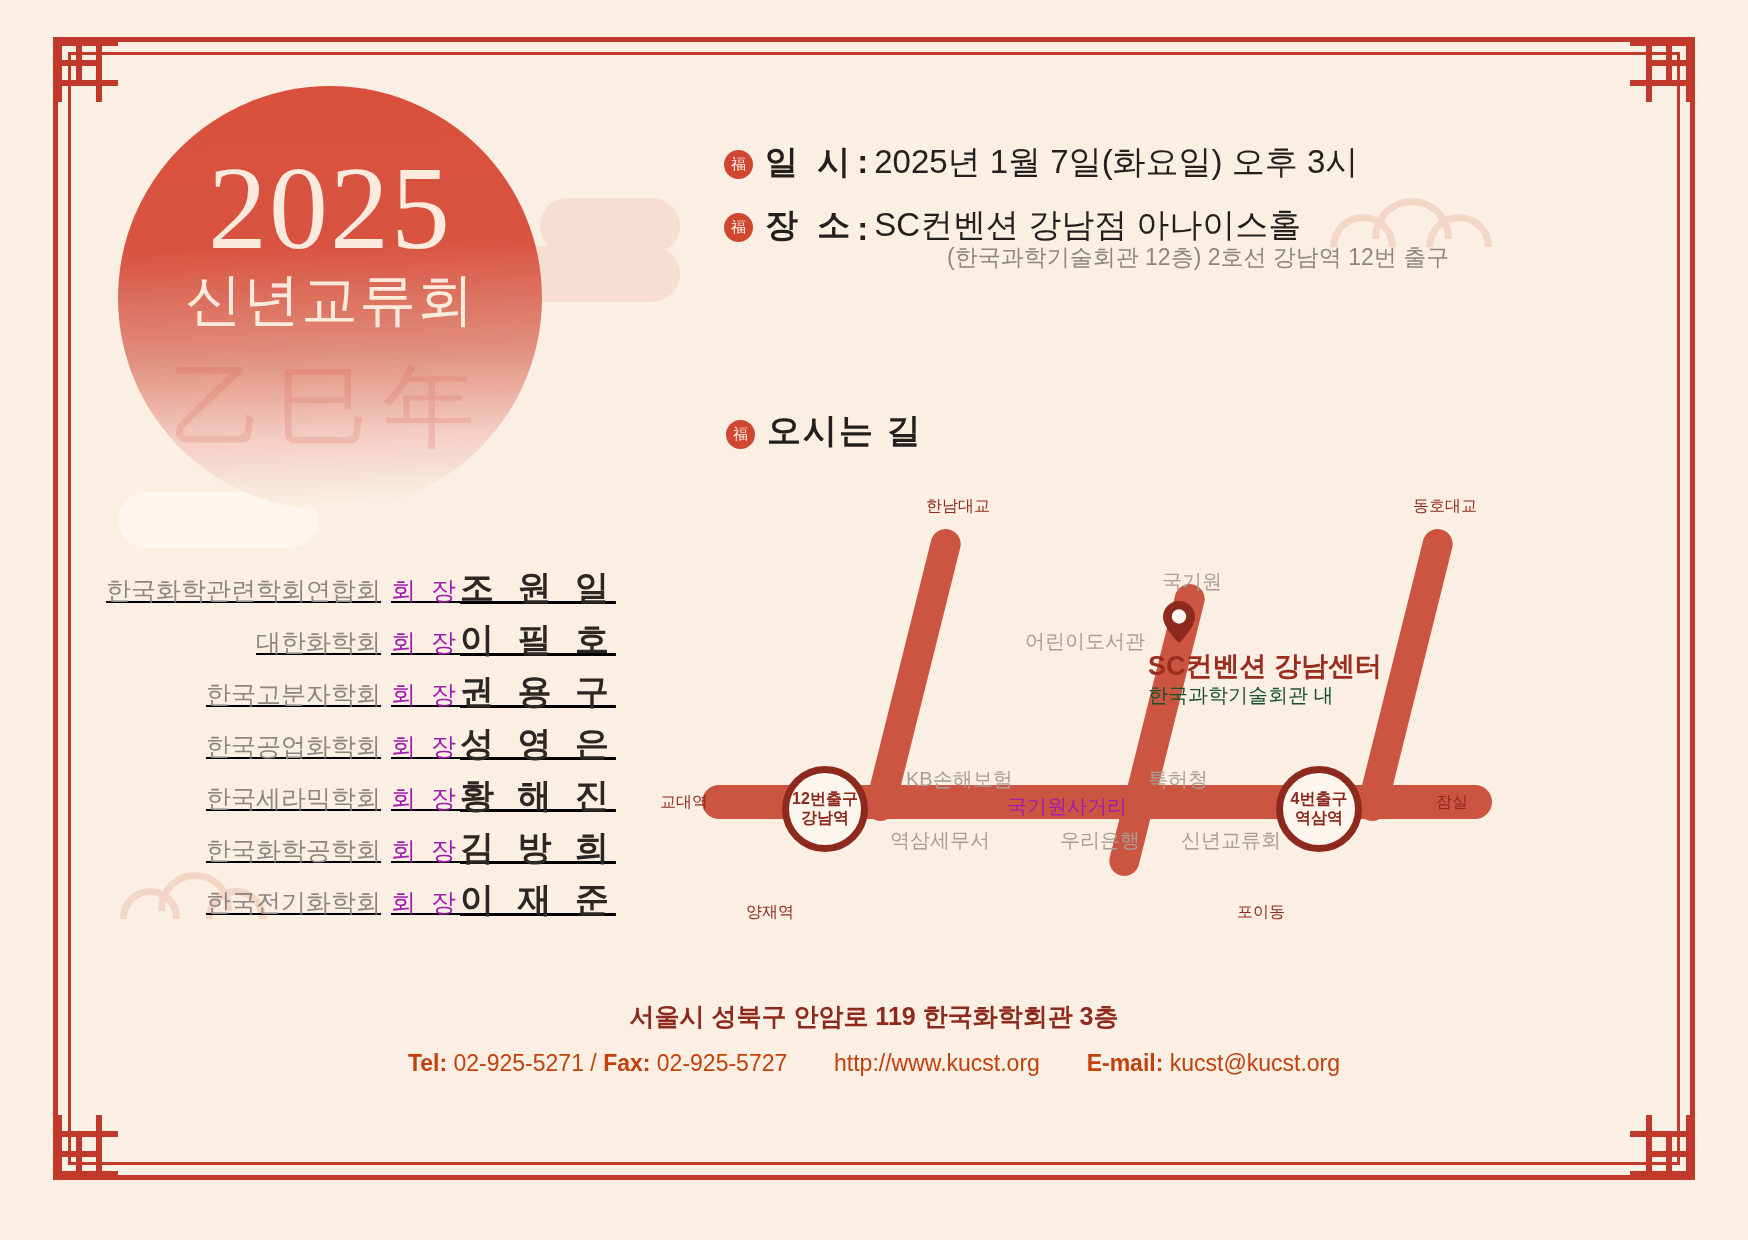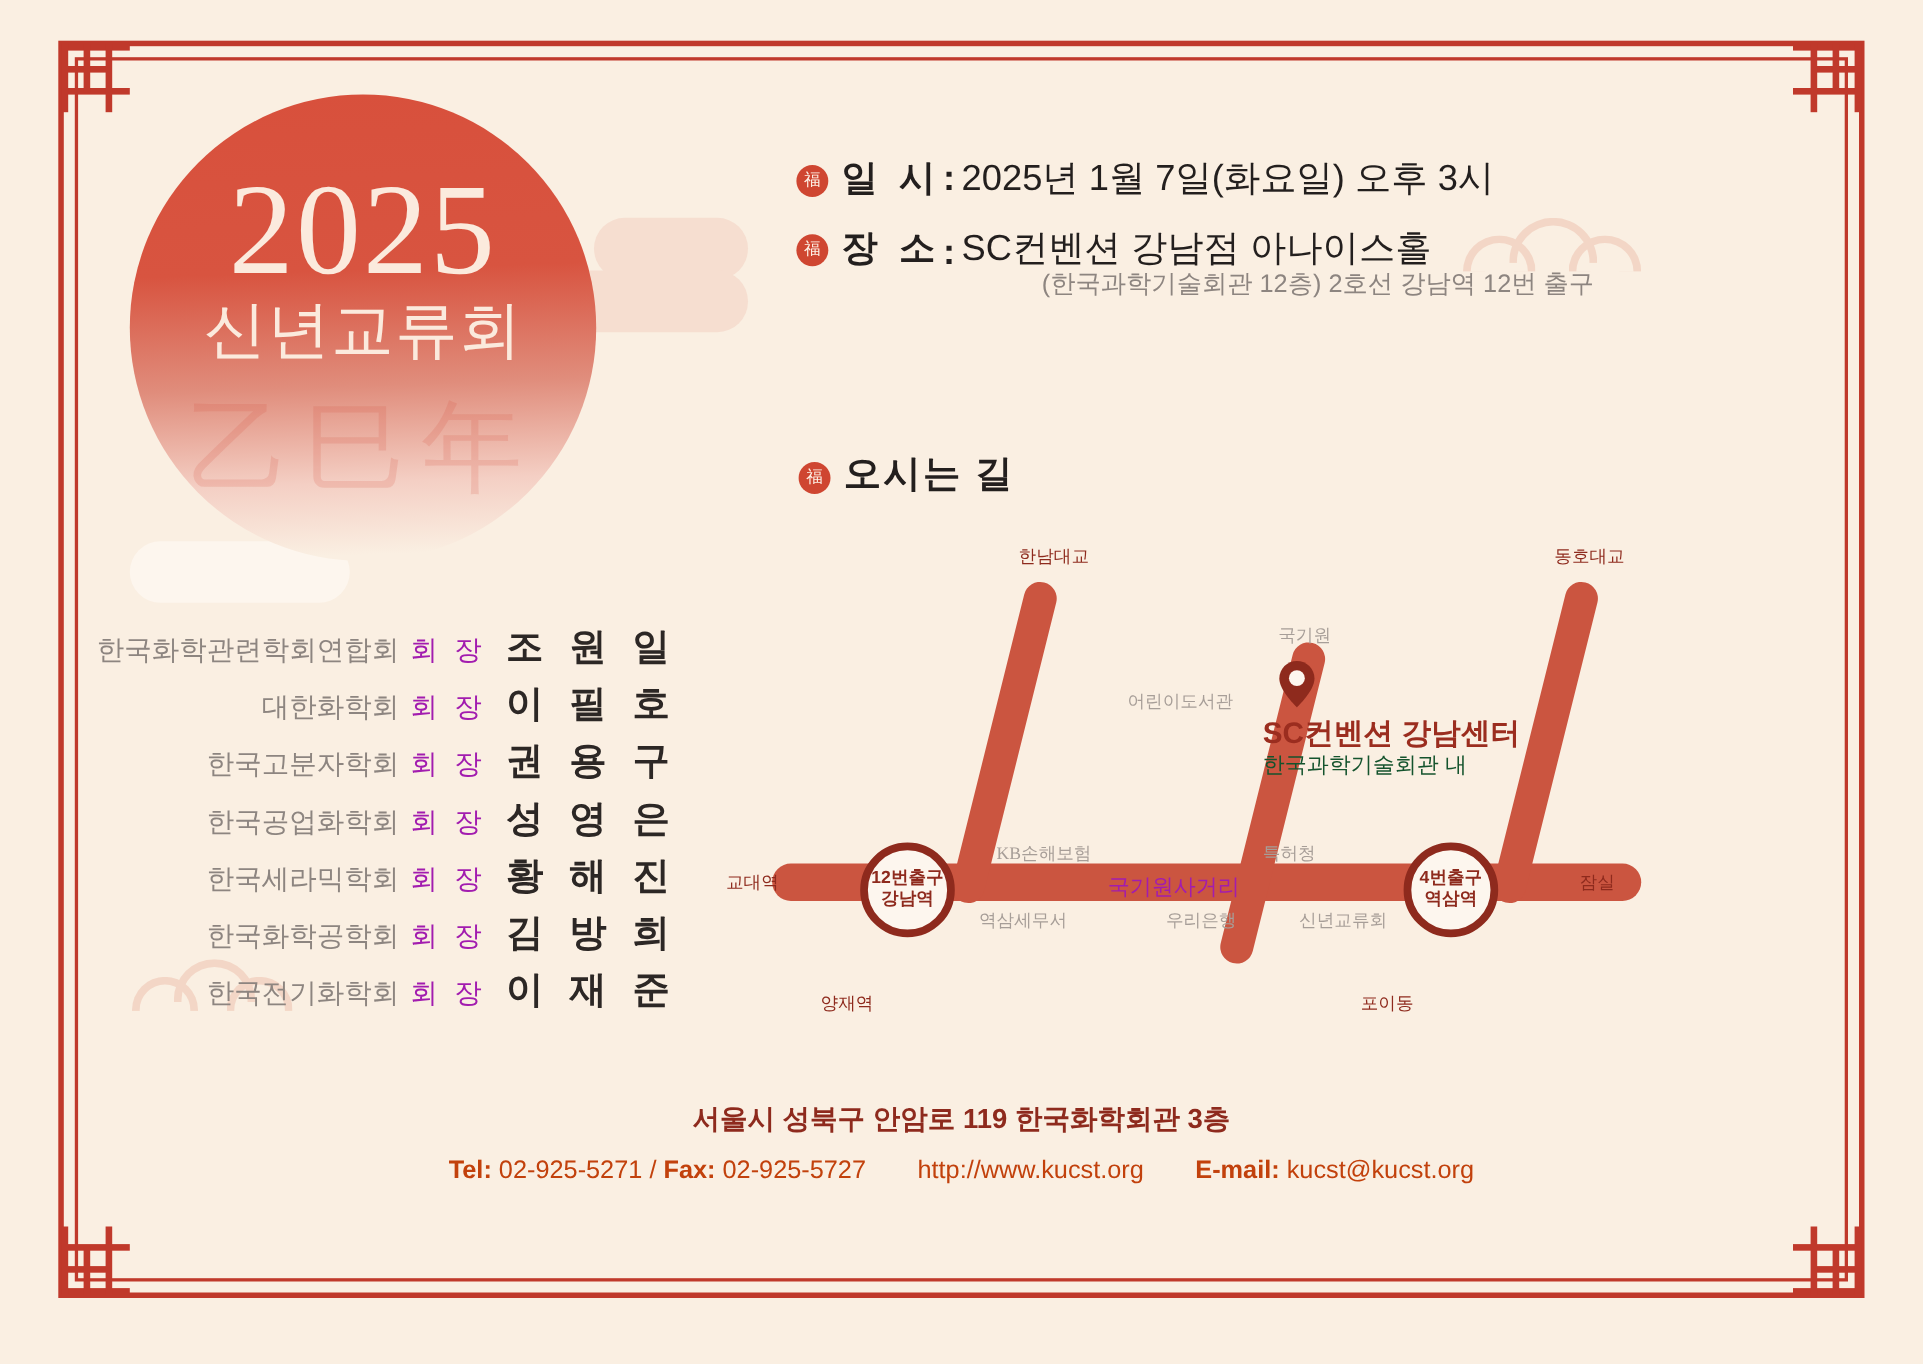--- a/index.html
+++ b/index.html
@@ -70,36 +70,36 @@
   .colon{font-size:33px;font-weight:bold;color:#231f1e;margin:0 6px 0 2px;}
   .val{font-size:33px;color:#231f1e;white-space:nowrap;}
   .subval{font-size:23px;color:#8d8580;margin-left:182px;margin-top:-6px;}
 
   .route-head{position:absolute;left:726px;top:408px;display:flex;align-items:center;}
   .route-head .fu{margin-top:6px;}
   .route-head .rt{font-size:34px;font-weight:bold;color:#231f1e;letter-spacing:2px;}
 
   
   .officers{position:absolute;left:120px;top:565px;width:470px;}
-  .off-row{display:flex;align-items:baseline;justify-content:flex-end;height:48px;margin-bottom:4px;}
+  .off-row{display:flex;align-items:baseline;justify-content:flex-end;height:48px;margin-bottom:4px;text-decoration:underline;}
   .off-org{font-size:25px;color:#8d8580;letter-spacing:0px;white-space:nowrap;}
   .off-pos{font-size:25px;color:#a21caf;letter-spacing:4px;margin-left:10px;white-space:nowrap;}
   .off-name{font-size:34px;font-weight:bold;color:#2c2725;letter-spacing:7px;
-     width:130px;text-align:right;margin-left:18px;white-space:nowrap;}
+     width:130px;text-align:right;white-space:nowrap;}
 
   
   .map{position:absolute;left:640px;top:480px;width:880px;height:450px;}
   .road{position:absolute;background:#cb5540;border-radius:18px;}
   .station{position:absolute;width:72px;height:72px;border-radius:50%;
      background:#fdf6ee;border:7px solid #8e2a1d;display:flex;flex-direction:column;
      align-items:center;justify-content:center;z-index:6;}
   .st-l1{font-size:16px;font-weight:bold;color:#8e2a1d;line-height:1.18;}
   .st-l2{font-size:16px;font-weight:bold;color:#8e2a1d;line-height:1.18;}
   .mlabel-red{position:absolute;font-size:16px;font-weight:normal;color:#8e2a1d;white-space:nowrap;}
-  .mlabel-gray{position:absolute;font-size:16px;color:#a79e98;white-space:nowrap;font-family:Liberation Serif, serif;}
+  .mlabel-gray{position:absolute;font-size:20px;color:#a79e98;white-space:nowrap;}
   .mlabel-road{position:absolute;font-size:20px;color:#a21caf;white-space:nowrap;z-index:5;}
   .pin{position:absolute;z-index:7;}
   .dest{position:absolute;font-size:27px;font-weight:bold;color:#9b2d1f;white-space:nowrap;}
   .dest-sub{position:absolute;font-size:20px;color:#14532d;white-space:nowrap;}
 
   
   .footer{position:absolute;left:0;right:0;top:1000px;text-align:center;}
   .f-addr{font-size:25px;font-weight:bold;color:#8e2a1d;letter-spacing:0px;}
   .f-line2{margin-top:17px;font-size:23px;color:#c2410c;}
   .f-line2 b{font-weight:bold;}

